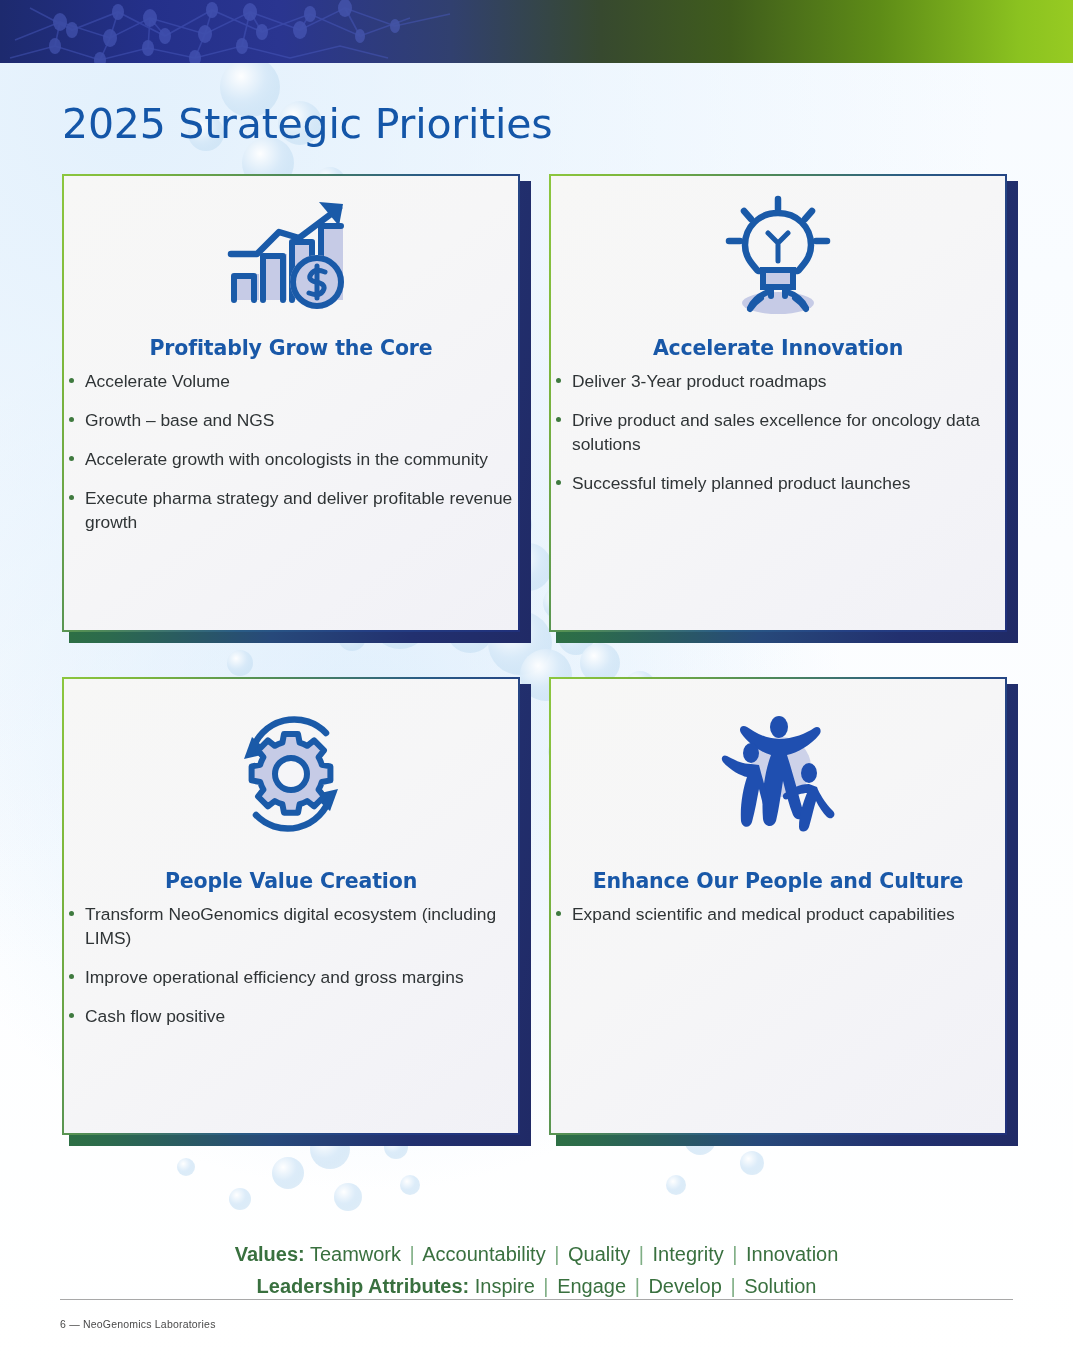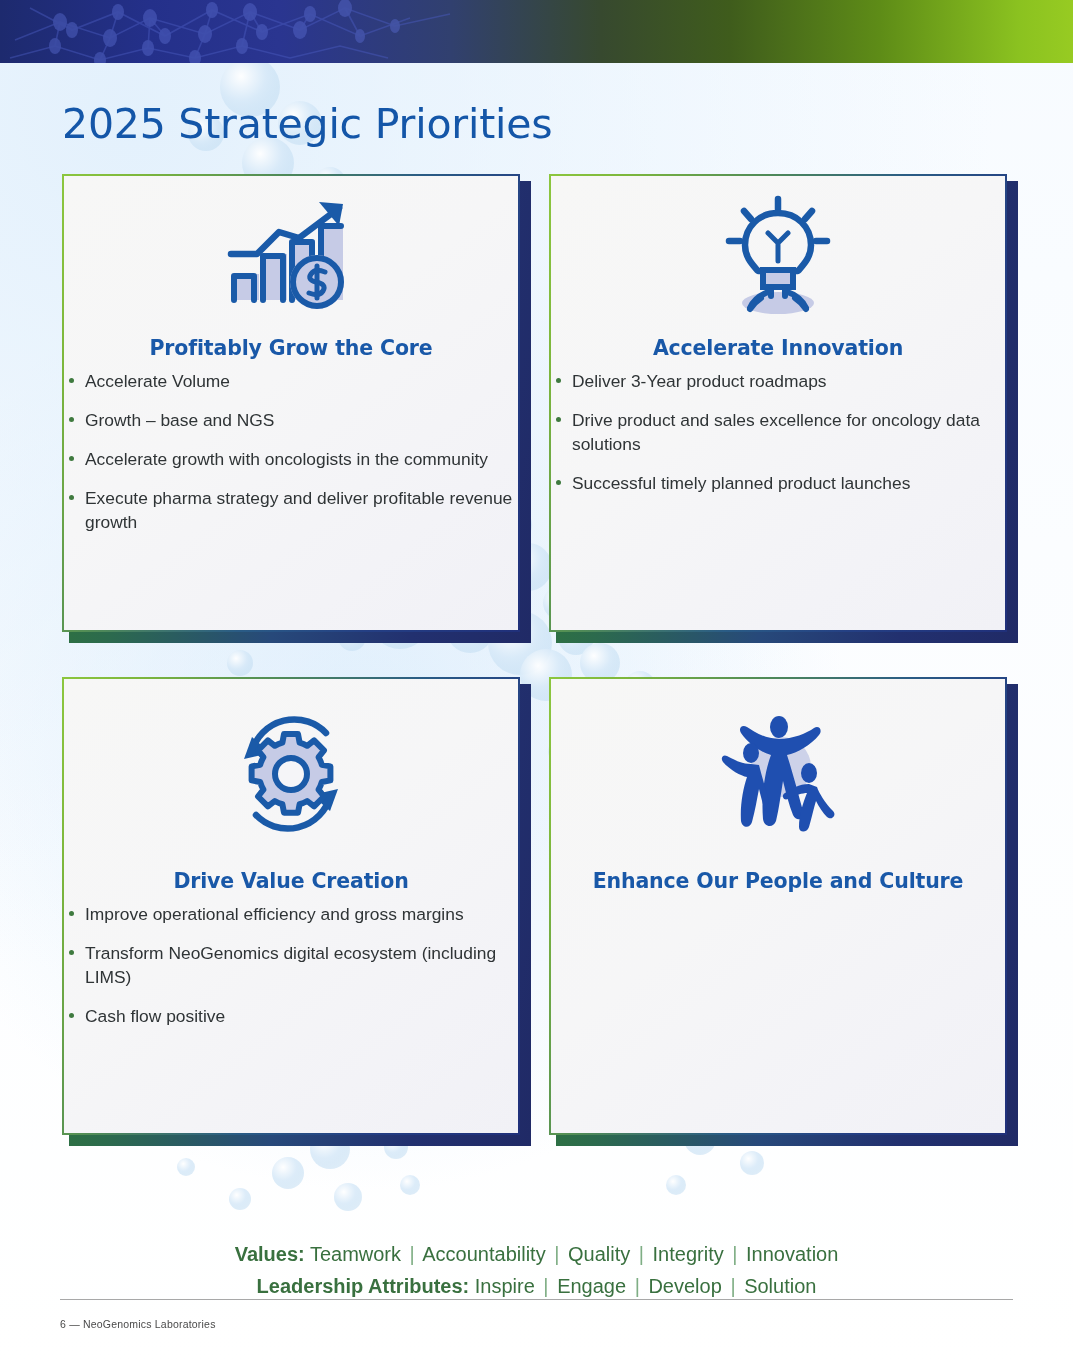--- a/index.html
+++ b/index.html
@@ -354,24 +354,24 @@
                 <path d="M104 88 A44 44 0 0 1 30 106"></path>
               </g>
               <path d="M18 50 L26 28 L44 44 Z" fill="#1a5aa8"></path>
               <path d="M112 80 L104 102 L86 86 Z" fill="#1a5aa8"></path>
               <g transform="translate(65,65)">
                 <path d="M-7 -40 h14 l1.6 8.6 a33 33 0 0 1 7.6 3.2 l6.9 -5.4 9.9 9.9 -5.4 6.9 a33 33 0 0 1 3.2 7.6 l8.6 1.6 v14 l-8.6 1.6 a33 33 0 0 1 -3.2 7.6 l5.4 6.9 -9.9 9.9 -6.9 -5.4 a33 33 0 0 1 -7.6 3.2 l-1.6 8.6 h-14 l-1.6 -8.6 a33 33 0 0 1 -7.6 -3.2 l-6.9 5.4 -9.9 -9.9 5.4 -6.9 a33 33 0 0 1 -3.2 -7.6 l-8.6 -1.6 v-14 l8.6 -1.6 a33 33 0 0 1 3.2 -7.6 l-5.4 -6.9 9.9 -9.9 6.9 5.4 a33 33 0 0 1 7.6 -3.2 Z" fill="#c6cbe6" stroke="#1a5aa8" stroke-width="6" stroke-linejoin="round"></path>
                 <circle cx="0" cy="0" r="16" fill="#f5f5f8" stroke="#1a5aa8" stroke-width="6"></circle>
               </g>
             </svg>
           </div>
-          <div class="card-title">Drive Value Creation</div>
+          <div class="card-title">People Value Creation</div>
           <ul class="bullets pad-c">
+            <li>Transform NeoGenomics digital ecosystem (including LIMS)</li>
             <li>Improve operational efficiency and gross margins</li>
-            <li>Transform NeoGenomics digital ecosystem (including LIMS)</li>
             <li>Cash flow positive</li>
           </ul>
         </div>
       </div>
     </div>
 
     <div class="card-wrap">
       <div class="card-shadow"></div>
       <div class="card">
         <div class="card-inner">
@@ -391,20 +391,21 @@
                        C48 88 50 96 52 102 L56 92 C52 78 48 64 46 56 Z" fill="#1f4fb0"></path>
 
               <ellipse cx="96" cy="64" rx="8" ry="10" fill="#1f4fb0"></ellipse>
               <path d="M96 75 C86 75 78 80 72 84 C68 86 70 92 75 90 C82 86 90 84 94 84
                        C90 94 86 106 86 118 C86 124 94 124 96 118 C99 108 101 98 103 92
                        C106 98 110 104 114 108 C119 112 124 106 120 102 C112 94 106 84 104 78 Z" fill="#1f4fb0"></path>
             </svg>
           </div>
           <div class="card-title">Enhance Our People and Culture</div>
           <ul class="bullets pad-d">
+            <li>Expand scientific and  medical product  capabilities</li>
           </ul>
         </div>
       </div>
     </div>
 
   </div>
 
   <div class="values">
     <div class="values-row">
       <span class="lbl">Values:</span>

